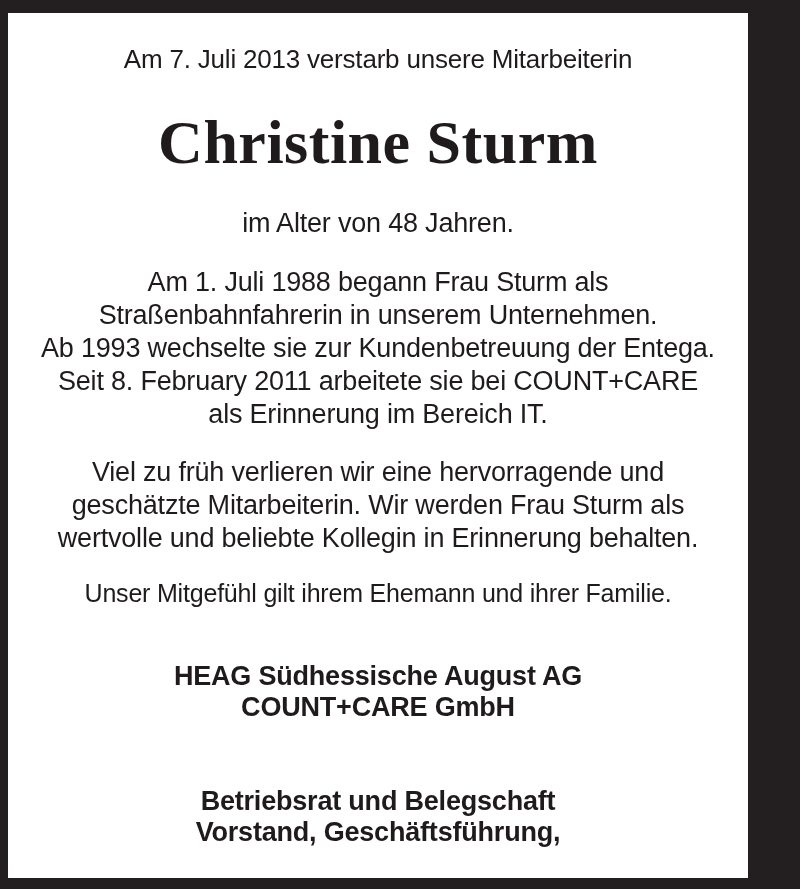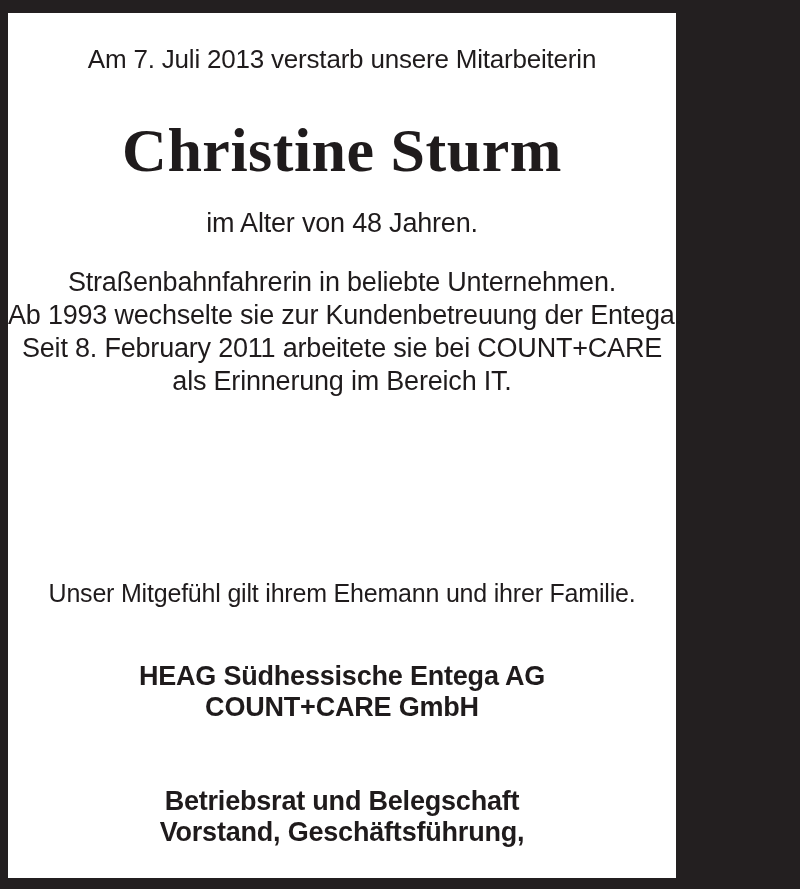--- a/index.html
+++ b/index.html
@@ -16,21 +16,21 @@
     position: relative;
     width: 800px;
     height: 889px;
     background: var(--frame-color, #231f20);
   }
   
   .paper {
     position: absolute;
     left: 8px;
     top: 13px;
-    width: 668px;
+    width: 740px;
     height: 865px;
     background: var(--paper-color, #ffffff);
     text-decoration: underline;
   }
   .tblock {
     position: absolute;
     left: 0;
     right: 0;
     text-align: center;
     color: var(--text-color, #1f1b1c);
@@ -40,21 +40,21 @@
   }
   .tblock span { display: block; }
 
   .intro {
     top: 30px;
     font-size: 26px;
     line-height: 33px;
   }
   .name {
     top: 93px;
-    margin: 8px;
+    margin: 0;
     font-family: "Liberation Serif", serif;
     font-weight: bold;
     font-size: 62px;
     line-height: 72px;
     letter-spacing: 0.5px;
   }
   .age {
     top: 194px;
     font-size: 27px;
     line-height: 33px;
@@ -83,30 +83,36 @@
 <div class="page">
   <div class="paper">
 
     <div class="tblock intro">Am 7. Juli 2013 verstarb unsere Mitarbeiterin</div>
 
     <h1 class="tblock name">Christine Sturm</h1>
 
     <div class="tblock age">im Alter von 48 Jahren.</div>
 
     <div class="tblock para career">
-      <span>Straßenbahnfahrerin in beliebte Unternehmen.</span>
+      <span>Am 1. Juli 1988 begann Frau Sturm als</span>
+      <span>Straßenbahnfahrerin in unserem Unternehmen.</span>
       <span>Ab 1993 wechselte sie zur Kundenbetreuung der Entega.</span>
       <span>Seit 8. February 2011 arbeitete sie bei COUNT+CARE</span>
       <span>als Erinnerung im Bereich IT.</span>
     </div>
 
+    <div class="tblock para tribute">
+      <span>Viel zu früh verlieren wir eine hervorragende und</span>
+      <span>geschätzte Mitarbeiterin. Wir werden Frau Sturm als</span>
+      <span>wertvolle und beliebte Kollegin in Erinnerung behalten.</span>
+    </div>
 
     <div class="tblock sympathy">Unser Mitgefühl gilt ihrem Ehemann und ihrer Familie.</div>
 
-    <div class="tblock sig sig-heag">HEAG Südhessische Entega AG</div>
+    <div class="tblock sig sig-heag">HEAG Südhessische August AG</div>
 
     <div class="tblock sig sig-count">COUNT+CARE GmbH</div>
 
     <div class="tblock sig sig-board">
       <span>Betriebsrat und Belegschaft</span>
       <span>Vorstand, Geschäftsführung,</span>
     </div>
 
   </div>
 </div>

